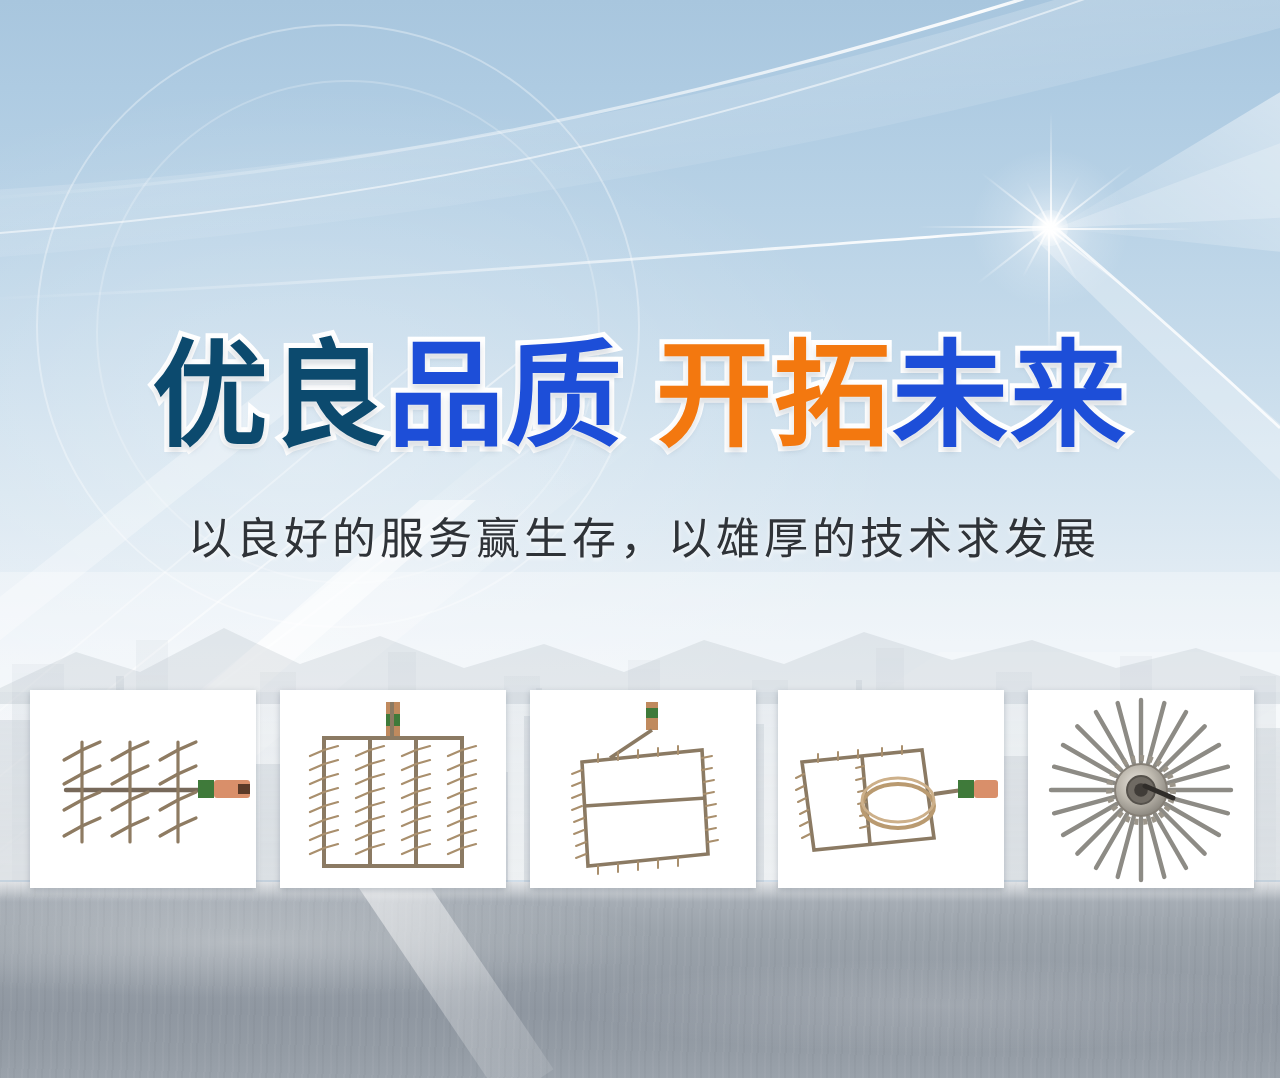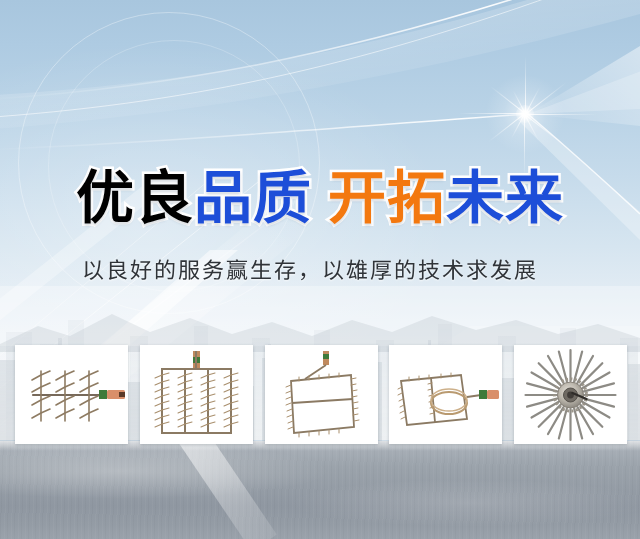--- a/index.html
+++ b/index.html
@@ -184,29 +184,29 @@
     white-space: nowrap;
     font-family: "DejaVu Sans", "Liberation Sans", sans-serif;
   }
   .headline span {
     -webkit-text-stroke: 5px #ffffff;
     paint-order: stroke fill;
     text-shadow:
       0 0 2px rgba(255,255,255,.9),
       0 2px 3px rgba(90,110,130,.30);
   }
-  .hl-blue   { color: #000000; }
+  .hl-blue   { color: #0c4a6e; }
   .hl-dark   { color: #1d4ed8; }
   .hl-orange { color: #f3780f; }
   .hl-gap    { display: inline-block; width: 16px; }
 
   
   .subtitle {
     position: absolute;
-    left: 0; top: 256px;
+    left: 12px; top: 256px;
     width: 620px;
     text-align: center;
     font-size: 22px;
     line-height: 30px;
     color: #2f3338;
     letter-spacing: 2px;
     white-space: nowrap;
     text-shadow: 0 1px 2px rgba(255,255,255,.85);
   }
 

